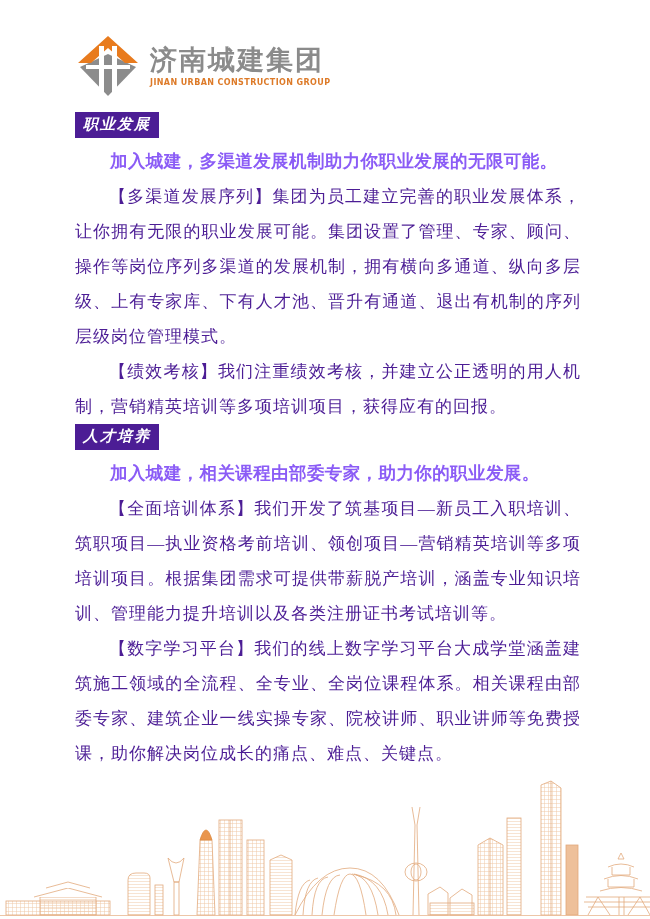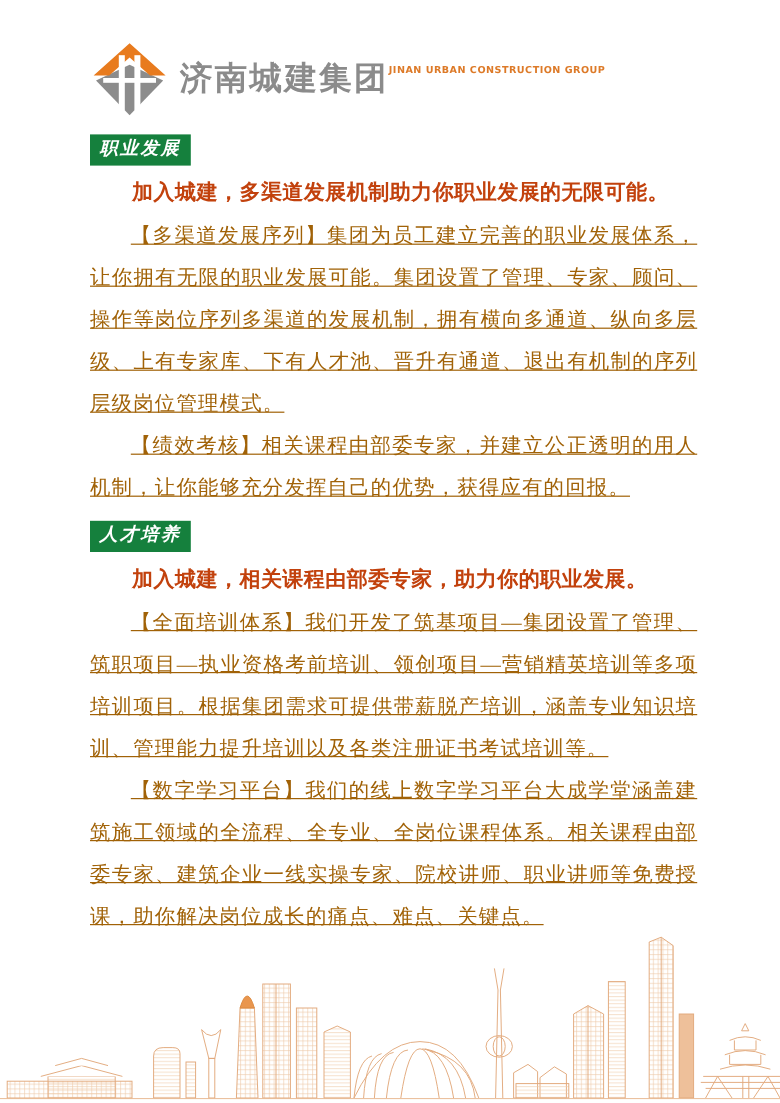--- a/index.html
+++ b/index.html
@@ -3,47 +3,47 @@
 <meta charset="utf-8">
 <style>
   html,body{margin:0;padding:0;background:#ffffff;}
   .page{
     position:relative;width:650px;height:919px;background:#ffffff;overflow:hidden;
     font-family:"Liberation Serif","DejaVu Serif",serif;
   }
   
   .logo{position:absolute;top:34px;left:76px;display:flex;align-items:center;gap:10px;}
   .logo-icon{width:64px;height:64px;flex:0 0 auto;}
-  .logo-text{display:flex;flex-direction:row;justify-content:center;text-align:center;}
+  .logo-text{display:flex;flex-direction:column;justify-content:center;}
   .logo-zh{
     font-family:"DejaVu Sans","Liberation Sans",sans-serif;
     font-size:27px;font-weight:bold;color:#8b8b8b;letter-spacing:2px;line-height:1.1;
   }
   .logo-en{
     font-family:"DejaVu Sans","Liberation Sans",sans-serif;
     font-size:8px;font-weight:bold;color:#dd7a28;letter-spacing:0.4px;margin-top:3px;
   }
   
   .content{position:absolute;top:112px;left:75px;width:506px;}
   .badge{
-    display:inline-block;background:#15803d;color:#ffffff;
+    display:inline-block;background:#4c1d95;color:#ffffff;
     font-weight:bold;font-style:italic;font-size:15px;line-height:1;
     padding:5px 8px 6px;letter-spacing:2px;
     font-family:"Liberation Serif","DejaVu Serif",serif;
   }
-  .badge2{margin-top:10px;}
+  .badge2{}
   .headline{
-    margin:0;padding:0;font-weight:bold;font-size:17.5px;color:#c2410c;
+    margin:0;padding:0;font-weight:bold;font-size:17.5px;color:#8b5cf6;
     line-height:35px;text-indent:2em;letter-spacing:0.4px;
     font-family:"DejaVu Sans","Liberation Sans",sans-serif;
     margin-top:6px;
   }
   .body-p{
-    margin:0;padding:0;font-size:17px;color:#a16207;line-height:35px;
-    text-indent:2em;text-align:justify;letter-spacing:1px;text-decoration:underline;
+    margin:0;padding:0;font-size:17px;color:#4c1d95;line-height:35px;
+    text-indent:2em;text-align:justify;letter-spacing:1px;
   }
   
   .skyline{position:absolute;left:0;bottom:0;width:650px;height:140px;pointer-events:none;}
 </style>
 </head>
 <body>
 
 <div class="page">
 
   <header class="logo">
@@ -62,27 +62,27 @@
       <div class="logo-en">JINAN URBAN CONSTRUCTION GROUP</div>
     </div>
   </header>
 
   <main class="content">
 
     <section>
       <div class="badge">职业发展</div>
       <p class="headline">加入城建，多渠道发展机制助力你职业发展的无限可能。</p>
       <p class="body-p">【多渠道发展序列】集团为员工建立完善的职业发展体系，让你拥有无限的职业发展可能。集团设置了管理、专家、顾问、操作等岗位序列多渠道的发展机制，拥有横向多通道、纵向多层级、上有专家库、下有人才池、晋升有通道、退出有机制的序列层级岗位管理模式。</p>
-      <p class="body-p">【绩效考核】相关课程由部委专家，并建立公正透明的用人机制，让你能够充分发挥自己的优势，获得应有的回报。</p>
+      <p class="body-p">【绩效考核】我们注重绩效考核，并建立公正透明的用人机制，营销精英培训等多项培训项目，获得应有的回报。</p>
     </section>
 
     <section>
       <div class="badge badge2">人才培养</div>
       <p class="headline">加入城建，相关课程由部委专家，助力你的职业发展。</p>
-      <p class="body-p">【全面培训体系】我们开发了筑基项目—集团设置了管理、筑职项目—执业资格考前培训、领创项目—营销精英培训等多项培训项目。根据集团需求可提供带薪脱产培训，涵盖专业知识培训、管理能力提升培训以及各类注册证书考试培训等。</p>
+      <p class="body-p">【全面培训体系】我们开发了筑基项目—新员工入职培训、筑职项目—执业资格考前培训、领创项目—营销精英培训等多项培训项目。根据集团需求可提供带薪脱产培训，涵盖专业知识培训、管理能力提升培训以及各类注册证书考试培训等。</p>
       <p class="body-p">【数字学习平台】我们的线上数字学习平台大成学堂涵盖建筑施工领域的全流程、全专业、全岗位课程体系。相关课程由部委专家、建筑企业一线实操专家、院校讲师、职业讲师等免费授课，助你解决岗位成长的痛点、难点、关键点。</p>
     </section>
 
   </main>
 
   <svg class="skyline" viewBox="0 0 650 140" aria-hidden="true">
     <defs>
       <pattern id="bgrid" width="4" height="4" patternUnits="userSpaceOnUse">
         <path d="M0 .5 H4 M.5 0 V4" stroke="#eec9a6" stroke-width=".5" fill="none"></path>
       </pattern>

